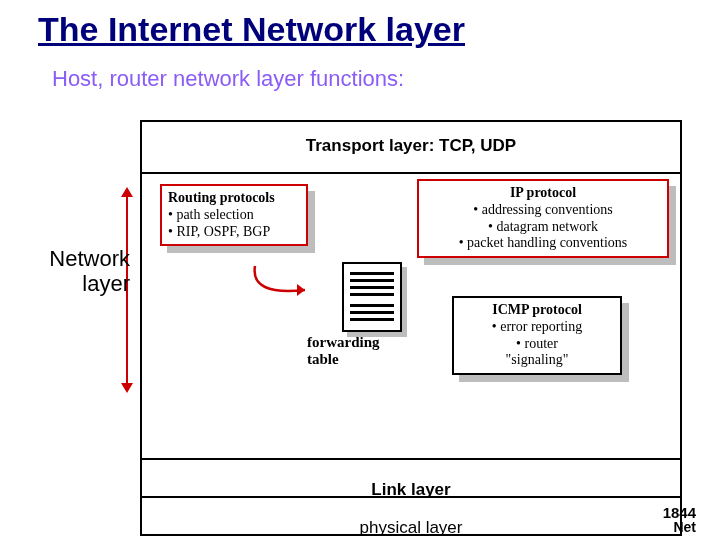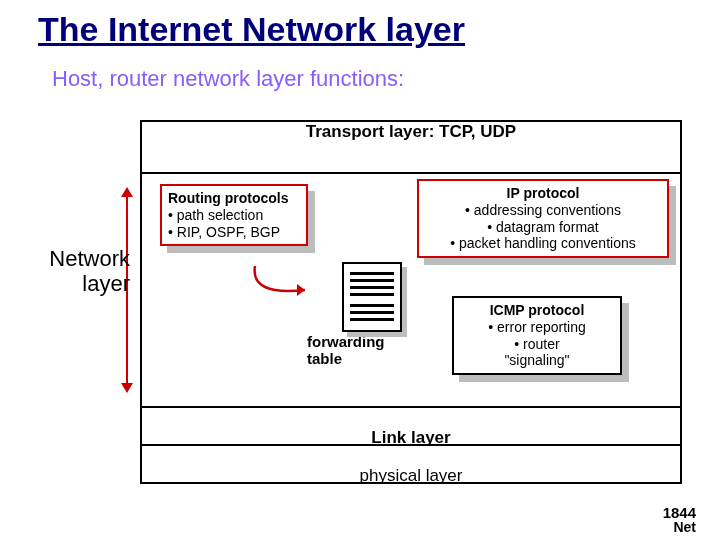--- a/index.html
+++ b/index.html
@@ -37,28 +37,29 @@
     left: 140px;
     width: 542px;
   }
   .stack-row {
     border: 2px solid #000;
     margin-bottom: -2px;
     position: relative;
     background: #fff;
   }
   .row-transport { height: 54px; }
-  .row-network   { height: 236px; }
+  .row-network   { height: 288px; font-family: Liberation Serif, serif; }
   .row-link      { height: 40px; }
   .row-physical  { height: 40px; }
   .row-label {
     text-align: center;
     font-weight: bold;
     font-size: 17px;
     line-height: 1.2;
+    padding-top: 14px;
   }
   .row-link .row-label,
   .row-physical .row-label {
     font-weight: normal;
     font-size: 17px;
     padding-top: 20px;
   }
   .row-physical .row-label { font-weight: normal; }
 
   
@@ -181,21 +182,21 @@
         <div>• path selection</div>
         <div>• RIP, OSPF, BGP</div>
       </div>
     </div>
 
     <div class="sbox ip-box">
       <div class="shadow"></div>
       <div class="front red ctr">
         <div class="bt">IP protocol</div>
         <div>• addressing conventions</div>
-        <div>• datagram format</div>
+        <div>• datagram network</div>
         <div>• packet handling conventions</div>
       </div>
     </div>
 
     <div class="sbox icmp-box">
       <div class="shadow"></div>
       <div class="front ctr">
         <div class="bt">ICMP protocol</div>
         <div>• error reporting</div>
         <div>• router</div>

